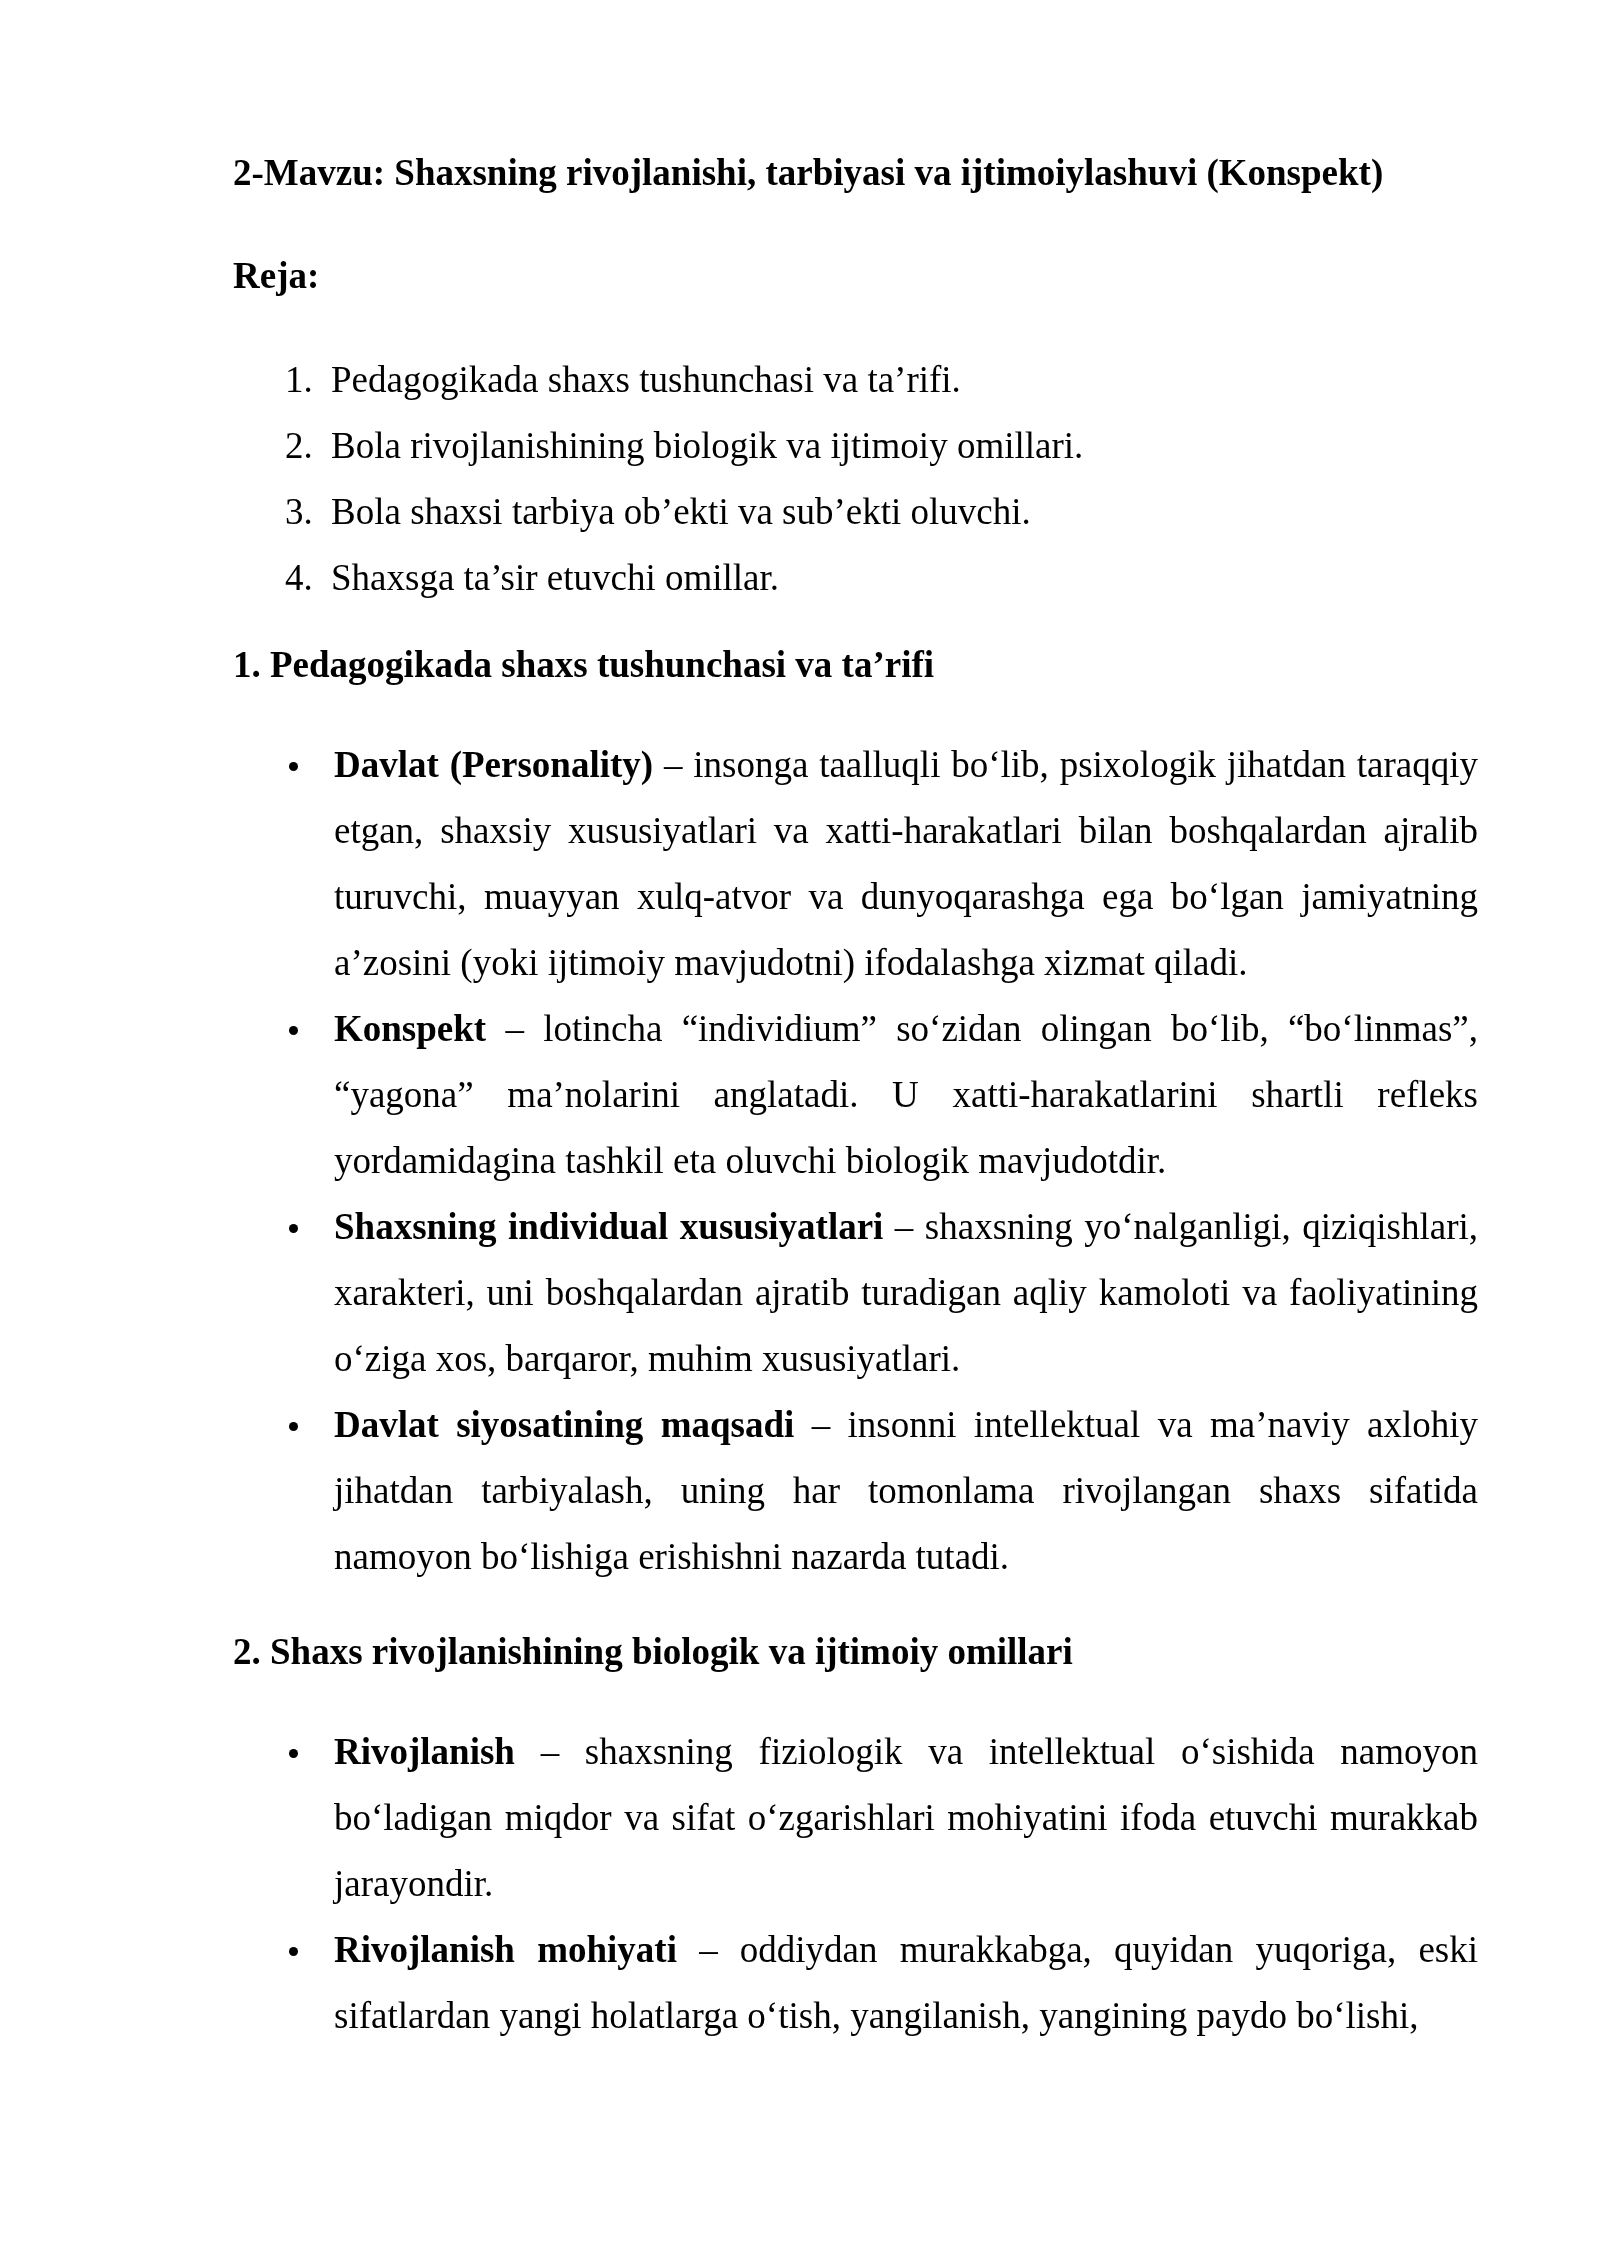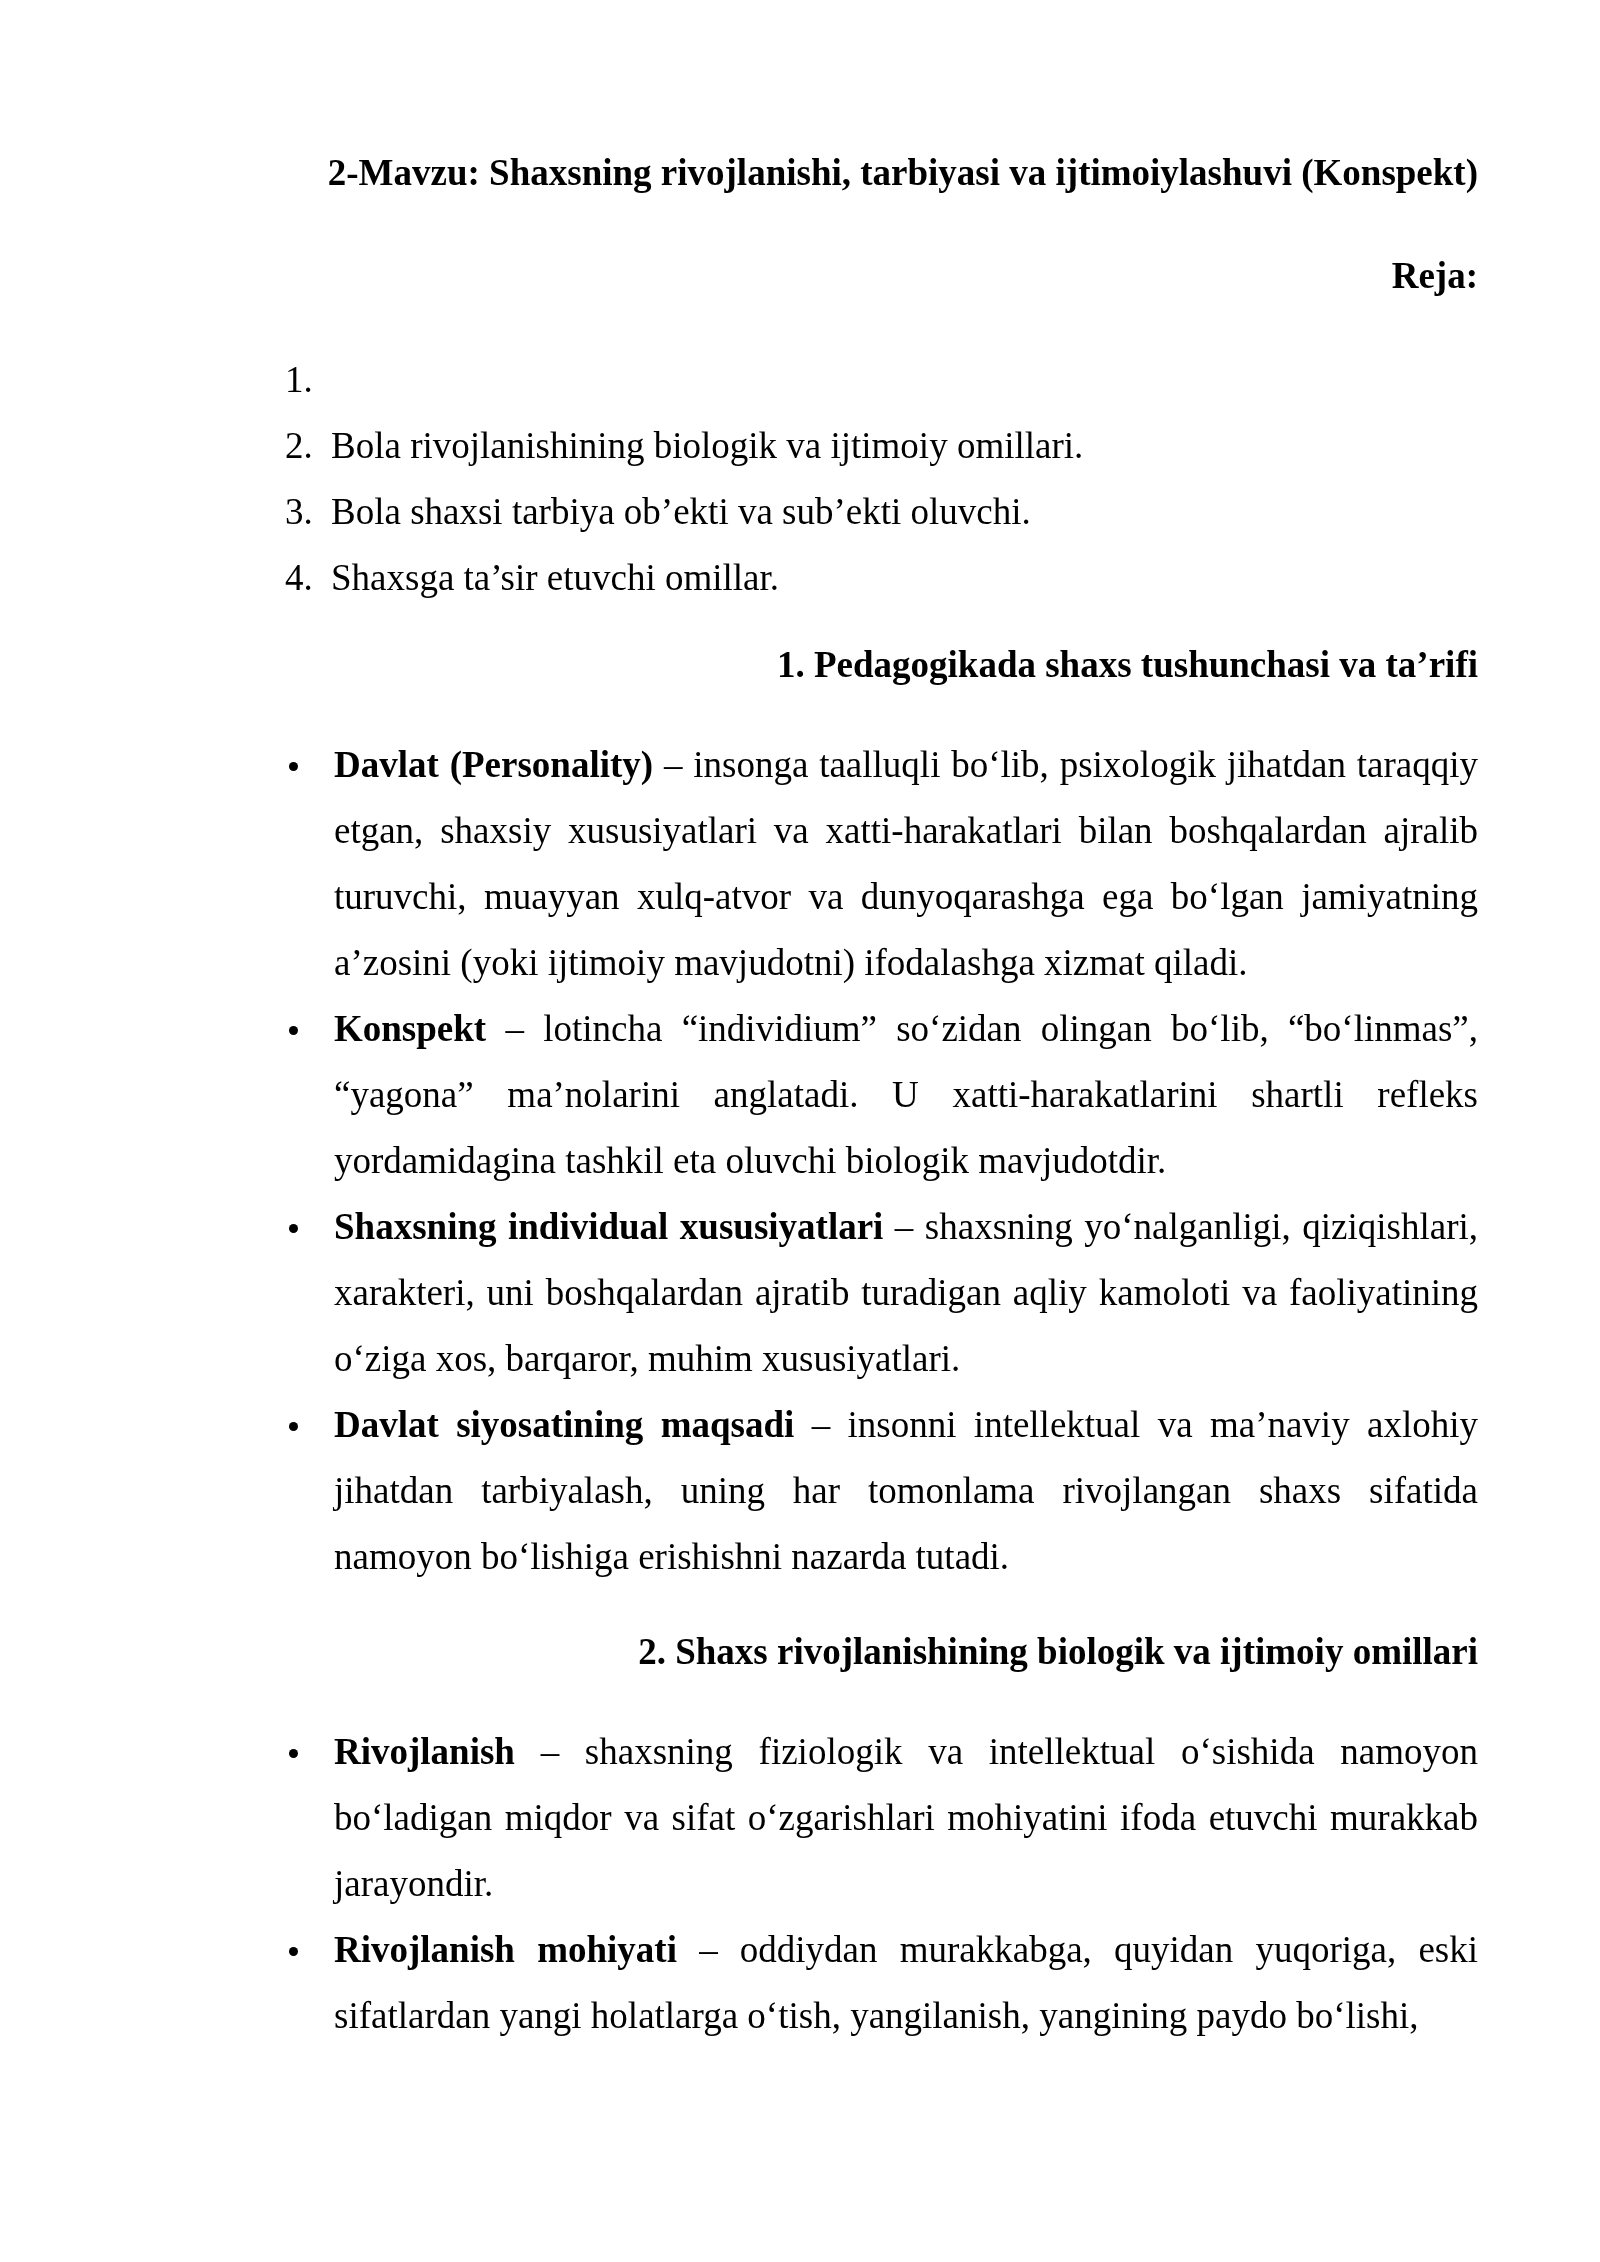--- a/index.html
+++ b/index.html
@@ -17,21 +17,20 @@
     .doc {
       padding: 140px 122px 0 233px;
       font-size: 37px;
       line-height: 66px;
     }
     .title, .sec-heading, .plan-label {
       font-size: 37px;
       line-height: 66px;
       font-weight: 700;
       margin: 0;
-      text-align: right;
     }
     .plan-label {
       margin-top: 37px;
     }
     ol.plan {
       list-style: none;
       margin: 38px 0 0 0;
       padding: 0 0 0 52px;
     }
     ol.plan li {
@@ -78,20 +77,21 @@
 
 <div class="doc">
 
   <h1 class="title">2-Mavzu: Shaxsning rivojlanishi, tarbiyasi va ijtimoiylashuvi (Konspekt)</h1>
 
   <h2 class="plan-label">Reja:</h2>
 
   <ol class="plan">
     <li>
       <span class="plan-num">1.</span>
+      <span>Pedagogikada shaxs tushunchasi va ta’rifi.</span>
     </li>
     <li>
       <span class="plan-num">2.</span>
       <span>Bola rivojlanishining biologik va ijtimoiy omillari.</span>
     </li>
     <li>
       <span class="plan-num">3.</span>
       <span>Bola shaxsi tarbiya ob’ekti va sub’ekti oluvchi.</span>
     </li>
     <li>

